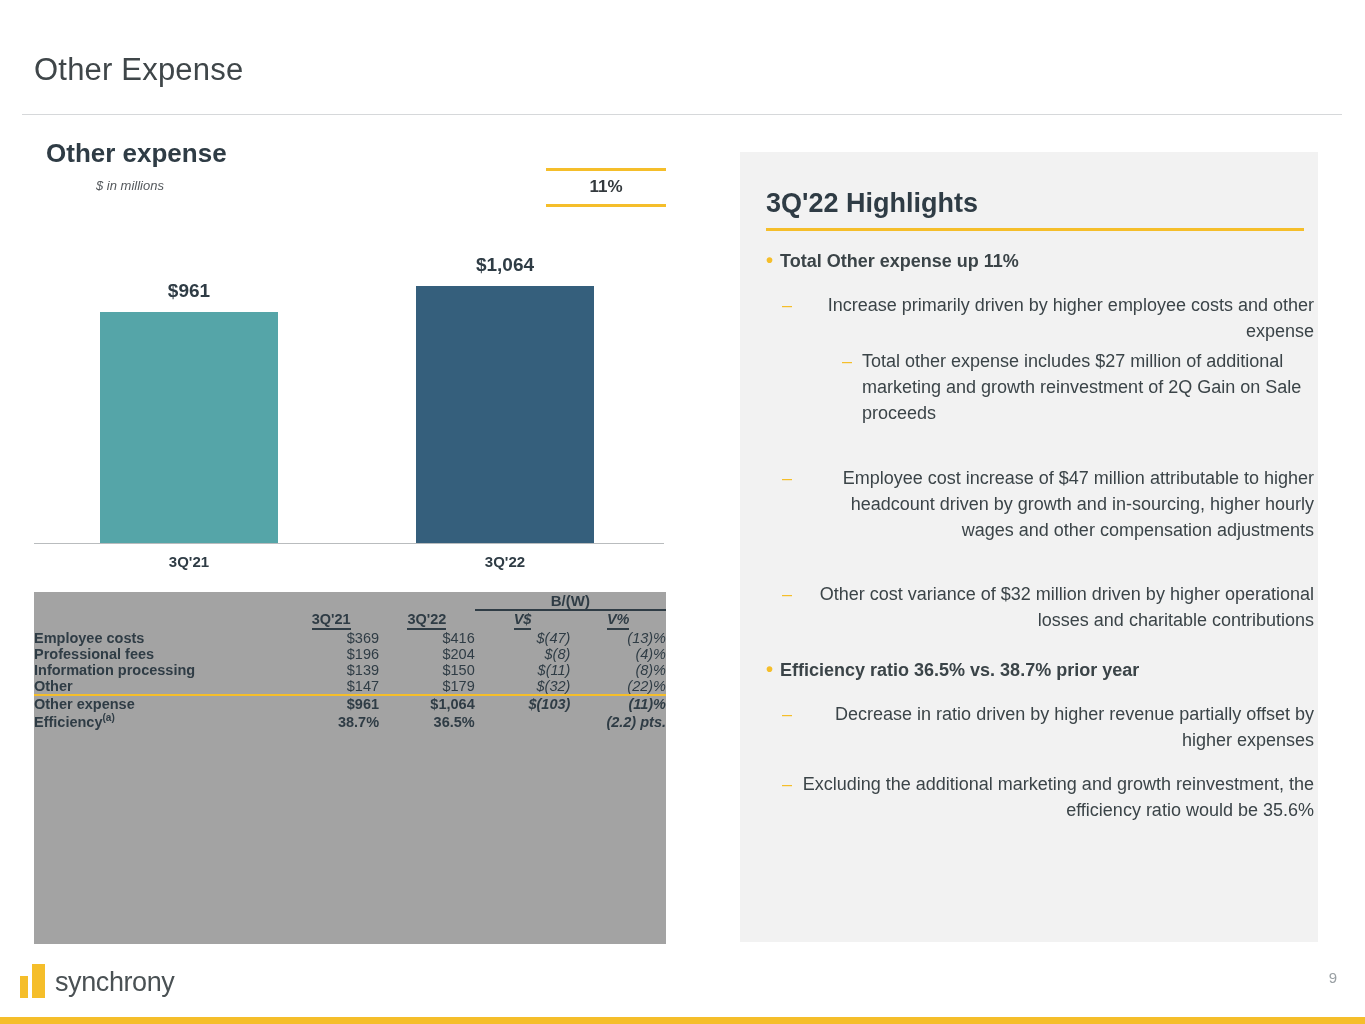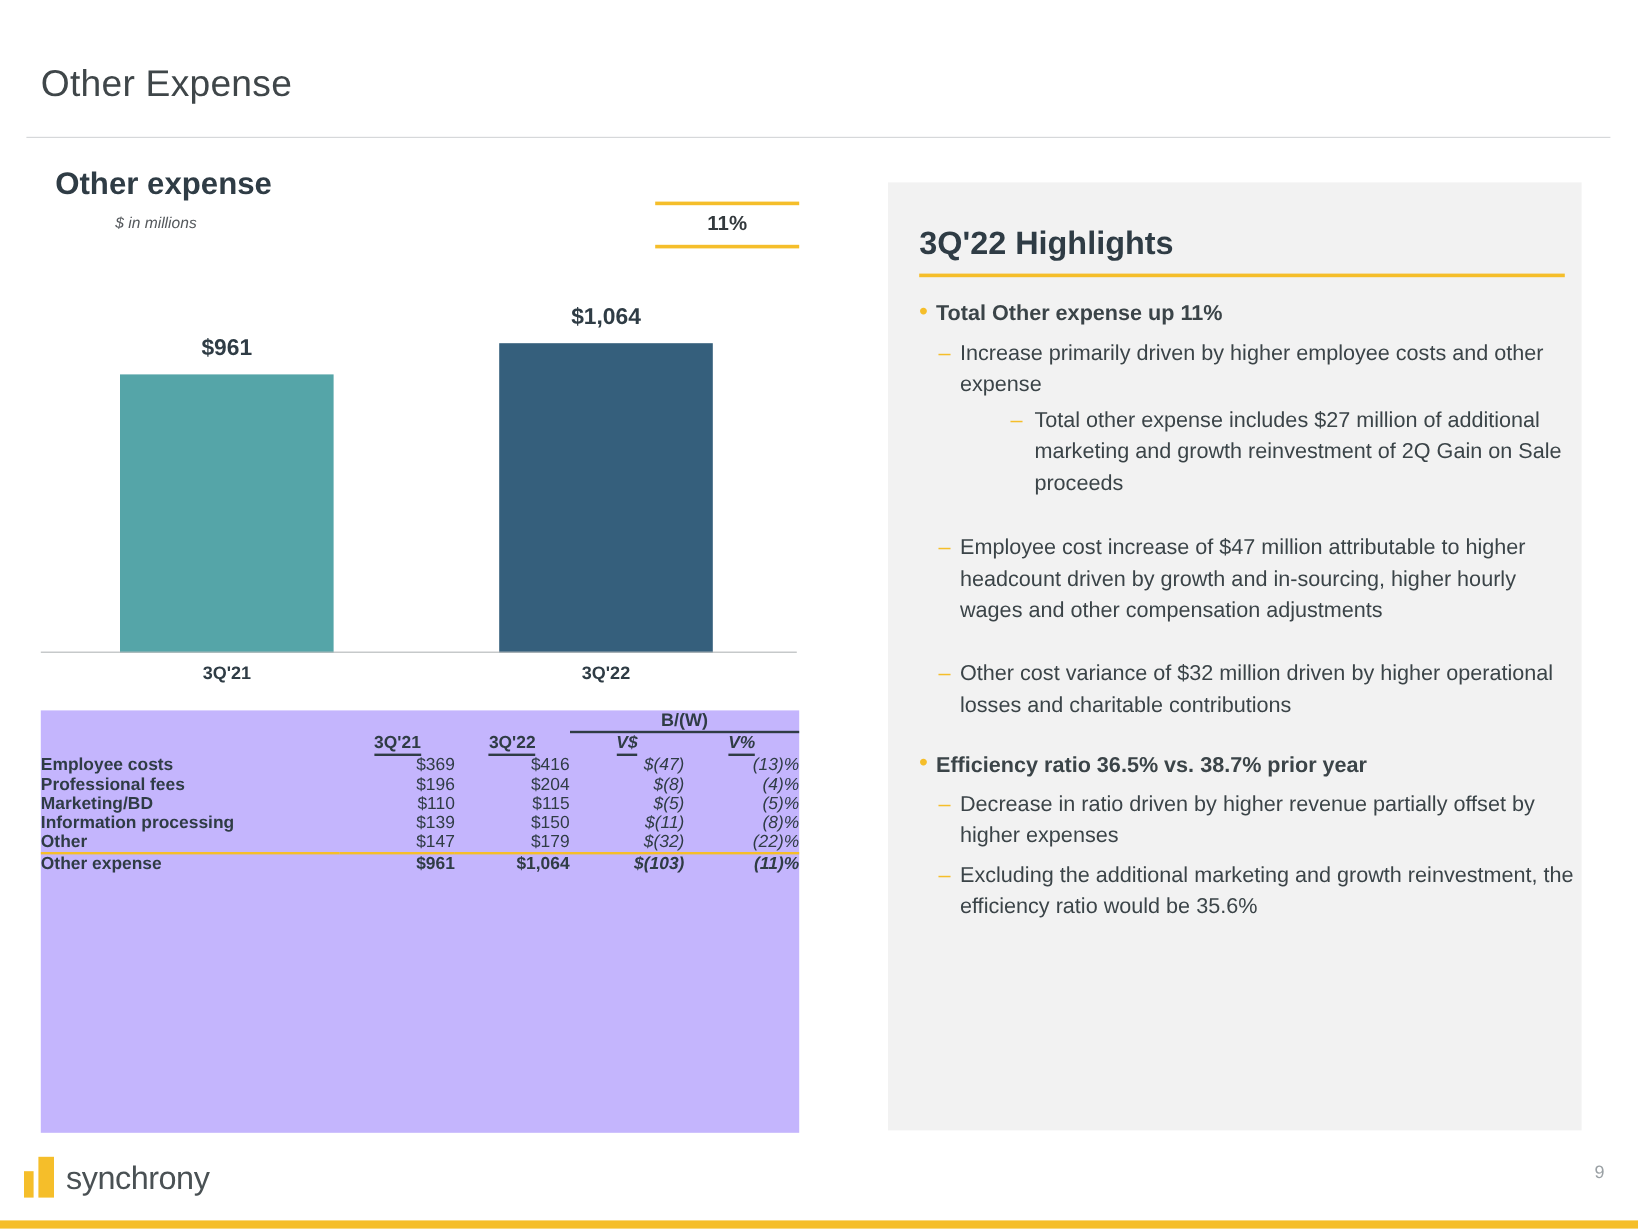--- a/index.html
+++ b/index.html
@@ -112,21 +112,21 @@
     color: #2f3c45;
     text-align: center;
   }
   
   .table-wrap {
     position: absolute;
     left: 34px;
     top: 592px;
     width: 632px;
     height: 352px;
-    background: #c4b5fd;
+    background: #a3a3a3;
   }
   table.fin {
     width: 632px;
     border-collapse: collapse;
     font-size: 14.5px;
     color: #2f3c45;
   }
   table.fin td, table.fin th {
     padding: 0;
     vertical-align: bottom;
@@ -217,21 +217,22 @@
     content: "•";
     position: absolute;
     left: 0;
     color: #f5be2a;
     font-size: 20px;
     line-height: 1.2;
   }
   .b2 {
     padding-left: 34px;
     position: relative;
-    margin-top: 7px;
+    margin-top: 18px;
+    text-align: right;
   }
   .b2::before {
     content: "–";
     position: absolute;
     left: 16px;
     color: #f5be2a;
   }
   .b3 {
     padding-left: 96px;
     position: relative;
@@ -350,27 +351,20 @@
         <td class="num ital">(13)%</td>
       </tr>
       <tr>
         <td class="rowlabel">Professional fees</td>
         <td class="num">$196</td>
         <td class="num">$204</td>
         <td class="num ital">$(8)</td>
         <td class="num ital">(4)%</td>
       </tr>
       <tr>
-        <td class="rowlabel">Marketing/BD</td>
-        <td class="num">$110</td>
-        <td class="num">$115</td>
-        <td class="num ital">$(5)</td>
-        <td class="num ital">(5)%</td>
-      </tr>
-      <tr>
         <td class="rowlabel">Information processing</td>
         <td class="num">$139</td>
         <td class="num">$150</td>
         <td class="num ital">$(11)</td>
         <td class="num ital">(8)%</td>
       </tr>
       <tr>
         <td class="rowlabel">Other</td>
         <td class="num">$147</td>
         <td class="num">$179</td>
@@ -379,20 +373,27 @@
       </tr>
 
       <tr class="total-row">
         <td class="rowlabel">Other expense</td>
         <td class="num">$961</td>
         <td class="num">$1,064</td>
         <td class="num ital">$(103)</td>
         <td class="num ital">(11)%</td>
       </tr>
 
+      <tr class="eff-row">
+        <td class="rowlabel"><span>Efficiency</span><span class="sup">(a)</span></td>
+        <td class="num">38.7%</td>
+        <td class="num">36.5%</td>
+        <td class="num ital"></td>
+        <td class="num ital">(2.2) pts.</td>
+      </tr>
     </tbody>
       </table>
   </div>
 
   <div class="panel"></div>
   <div class="panel-title">3Q'22 Highlights</div>
   <div class="panel-rule"></div>
 
   <div class="bullets">
     <div class="b1">Total Other expense up 11%</div>

